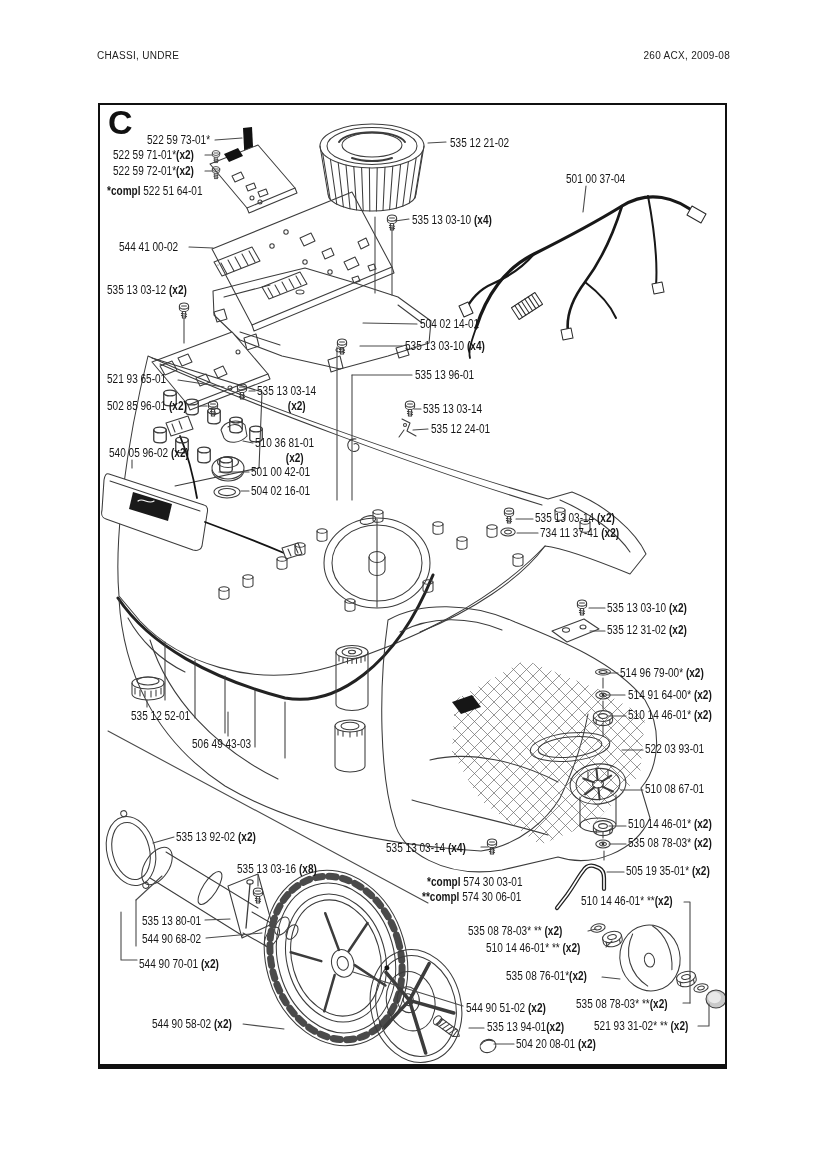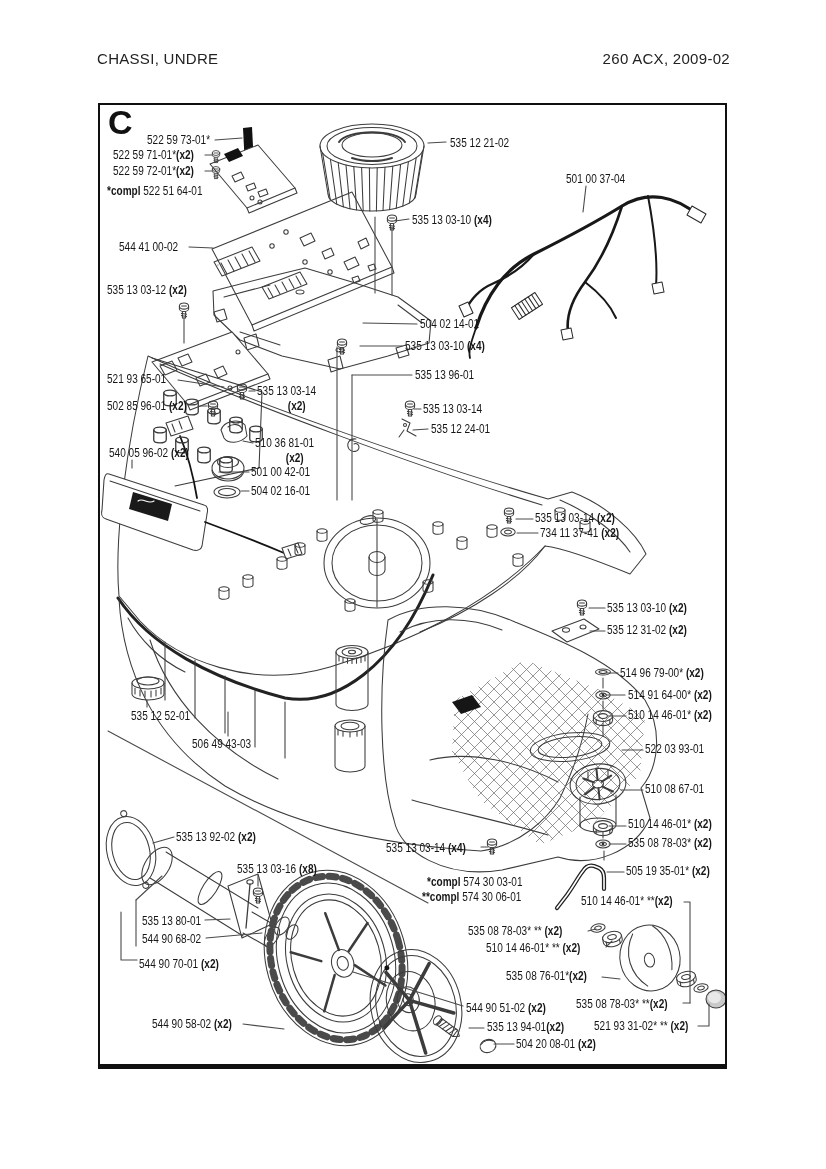--- a/index.html
+++ b/index.html
@@ -1,36 +1,36 @@
 <!DOCTYPE html>
 <html><head>
 <meta charset="utf-8">
 <style>
   html,body{margin:0;padding:0;}
   body{width:826px;height:1169px;background:#ffffff;position:relative;overflow:hidden;
        font-family:"Liberation Sans", sans-serif;color:#1a1a1a;}
-  .hdr{position:absolute;top:50px;font-size:15px;letter-spacing:.3px;color:#222;}
+  .hdr{position:absolute;top:50px;font-size:10px;letter-spacing:.3px;color:#222;}
   #hdr-left{left:97px;}
   #hdr-right{right:96px;}
   .frame{position:absolute;left:98px;top:103px;width:629px;height:966px;
          border:2.5px solid #101010;border-bottom-width:5px;box-sizing:border-box;}
   .section-letter{position:absolute;left:108px;top:103px;font-size:34px;font-weight:bold;color:#111;}
   svg{position:absolute;left:0;top:0;}
   #labels{position:absolute;left:0;top:0;width:826px;height:1169px;pointer-events:none;}
   .plabel{position:absolute;font-size:13.4px;line-height:14.5px;white-space:nowrap;color:#161616;
           transform:scaleX(.75);transform-origin:0 0;}
   .plabel .b{font-weight:bold;}
   .plabel .l2{text-align:right;padding-right:14px;font-weight:bold;}
   #leaders polyline{fill:none;stroke:#4a4a4a;stroke-width:1.1px;}
 </style>
 </head>
 <body>
 
 <div class="hdr" id="hdr-left">CHASSI,  UNDRE</div>
-<div class="hdr" id="hdr-right">260 ACX, 2009-02</div>
+<div class="hdr" id="hdr-right">260 ACX, 2009-08</div>
 
 <div class="frame"></div>
 <div class="section-letter">C</div>
 
 <svg id="art-svg" width="826" height="1169" viewBox="0 0 826 1169">
   <defs>
     <clipPath id="frameclip">
         <rect x="101" y="106" width="624" height="958"></rect>
       </clipPath>
     <pattern id="xh" width="13" height="13" patternUnits="userSpaceOnUse">

